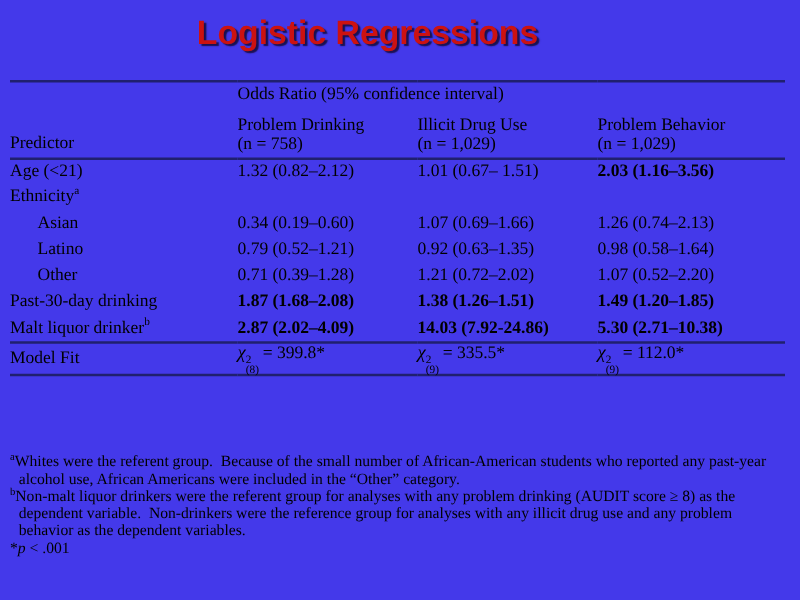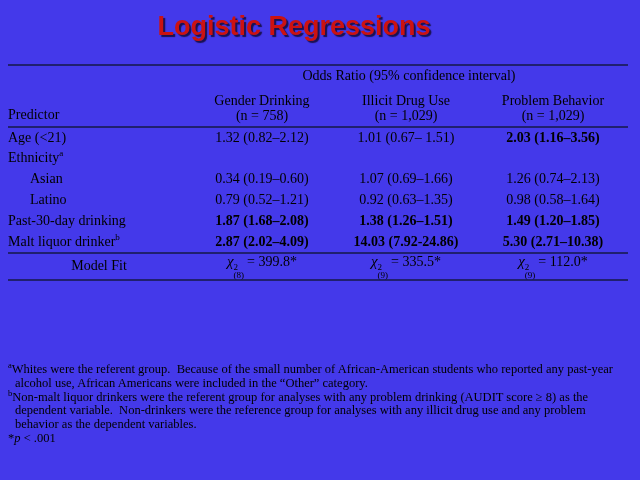--- a/index.html
+++ b/index.html
@@ -26,21 +26,21 @@
     border-top:2px solid #20206F;
   }
   table.t td{padding:0;}
   tr.spanner{height:22px;}
   tr.spanner td{vertical-align:middle;}
   tr.heads{height:40px;}
   tr.heads td{vertical-align:bottom;padding-bottom:3px;border-bottom:2px solid #20206F;}
   tr.heads .colhead div{line-height:15px;}
   td.lbl{padding-left:4px;text-align:left;margin-left:18px;}
   td.lbl.indent{padding-left:22px;}
-  td.c{text-align:center;}
+  td.c{}
   .b{font-weight:bold;}
   tbody tr.datarow{height:21px;}
   tr.modelfit{height:25px;}
   tr.modelfit td{border-top:2px solid #20206F;border-bottom:2px solid #20206F;vertical-align:middle;}
   sup.rsup{font-size:9px;vertical-align:super;line-height:0;}
   
   .chi-base{font-style:italic;font-size:15px;}
   .chi-stack{display:inline-flex;flex-direction:column;align-items:flex-start;
     font-size:9px;line-height:8px;vertical-align:-4px;}
   .chi-rest{margin-left:3px;}
@@ -68,21 +68,21 @@
         <col style="width:150px">
     </colgroup>
     <thead>
       <tr class="spanner">
         <td></td>
         <td colspan="3" class="c">Odds Ratio (95% confidence interval)</td>
       </tr>
       <tr class="heads">
         <td class="lbl">Predictor</td>
         <td class="c colhead">
-          <div>Gender Drinking</div>
+          <div>Problem Drinking</div>
           <div>(n = 758)</div>
         </td>
         <td class="c colhead">
           <div>Illicit Drug Use</div>
           <div>(n = 1,029)</div>
         </td>
         <td class="c colhead">
           <div>Problem Behavior</div>
           <div>(n = 1,029)</div>
         </td>
@@ -105,20 +105,26 @@
         <td class="lbl indent"><span>Asian</span><sup class="rsup"></sup></td>
         <td class="c">0.34 (0.19–0.60)</td>
         <td class="c">1.07 (0.69–1.66)</td>
         <td class="c">1.26 (0.74–2.13)</td>
       </tr>
       <tr class="datarow">
         <td class="lbl indent"><span>Latino</span><sup class="rsup"></sup></td>
         <td class="c">0.79 (0.52–1.21)</td>
         <td class="c">0.92 (0.63–1.35)</td>
         <td class="c">0.98 (0.58–1.64)</td>
+      </tr>
+      <tr class="datarow">
+        <td class="lbl indent"><span>Other</span><sup class="rsup"></sup></td>
+        <td class="c">0.71 (0.39–1.28)</td>
+        <td class="c">1.21 (0.72–2.02)</td>
+        <td class="c">1.07 (0.52–2.20)</td>
       </tr>
       <tr class="datarow">
         <td class="lbl"><span>Past-30-day drinking</span><sup class="rsup"></sup></td>
         <td class="c b">1.87 (1.68–2.08)</td>
         <td class="c b">1.38 (1.26–1.51)</td>
         <td class="c b">1.49 (1.20–1.85)</td>
       </tr>
       <tr class="datarow">
         <td class="lbl"><span>Malt liquor drinker</span><sup class="rsup">b</sup></td>
         <td class="c b">2.87 (2.02–4.09)</td>

